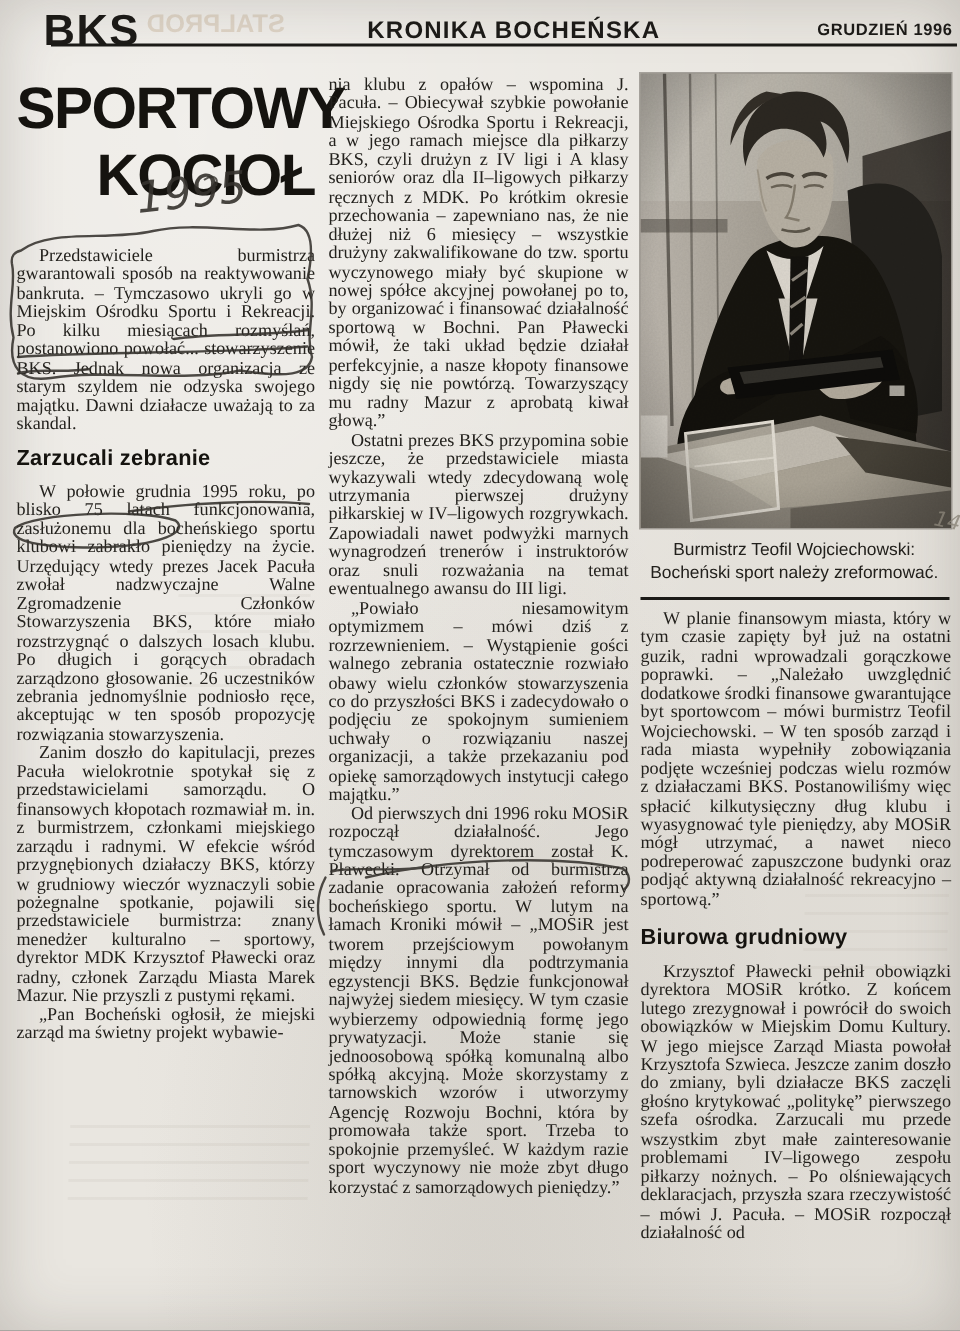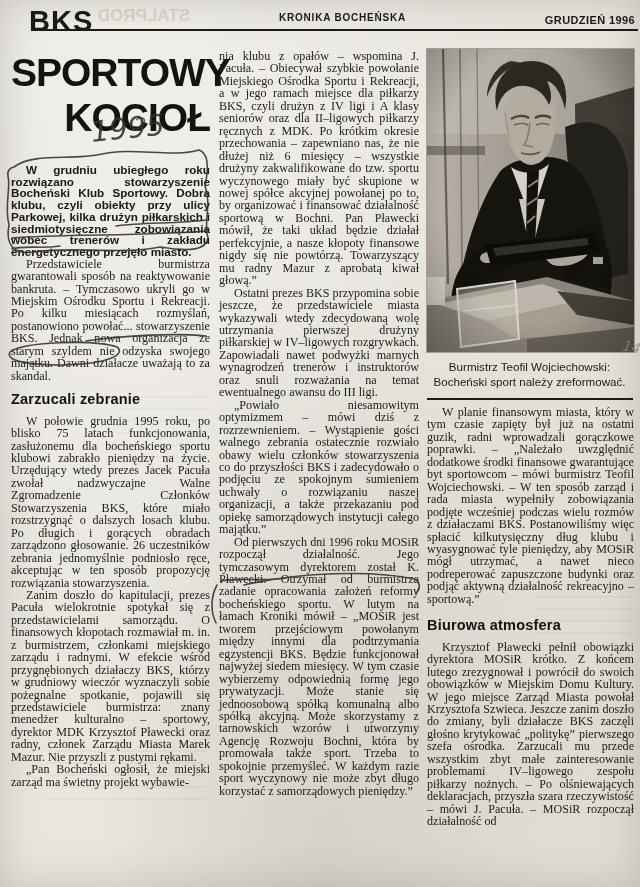--- a/index.html
+++ b/index.html
@@ -10,21 +10,21 @@
       radial-gradient(ellipse at 20% 10%, rgba(255,255,255,.35), transparent 55%),
       radial-gradient(ellipse at 85% 80%, rgba(120,110,95,.10), transparent 60%),
       radial-gradient(ellipse at 50% 105%, rgba(100,95,85,.12), transparent 50%),
       #e9e6e0;
     font-family:"Liberation Serif", serif;
     color:#23211d;
     box-shadow: inset 0 0 40px rgba(90,85,75,.25);
   }
   
   .masthead-left{position:absolute; left:29px; top:5px; font-family:"Liberation Sans",sans-serif; font-weight:bold; font-size:29px; letter-spacing:1px; color:#1c1a17;}
-  .masthead-center{position:absolute; left:0; right:0; top:12px; text-align:center; font-family:"Liberation Sans",sans-serif; font-weight:bold; font-size:10px; letter-spacing:.8px; color:#1c1a17;padding-left:45px;}
+  .masthead-center{position:absolute; left:0; right:0; top:12px; text-align:center; font-family:"Liberation Sans",sans-serif; font-weight:bold; font-size:16px; letter-spacing:.8px; color:#1c1a17;padding-left:45px;}
   .masthead-right{position:absolute; right:5px; top:14px; font-family:"Liberation Sans",sans-serif; font-weight:bold; font-size:11px; letter-spacing:.4px; color:#1c1a17;}
   .masthead-rule{position:absolute; left:34px; right:2px; top:29px; height:2px; background:#1b1a17;}
   .ghost-masthead{
     position:absolute; left:40px; top:6px; width:150px;
     font-family:"Liberation Sans",sans-serif; font-weight:bold; font-size:17px;
     color:rgba(150,110,60,.20); transform:scaleX(-1); filter:blur(.4px);
   }
   
   .col{position:absolute; text-align:justify; font-size:12.1px; line-height:12.45px;}
   .col p{margin:0; text-indent:15px;}
@@ -70,21 +70,20 @@
   <div class="masthead-left">BKS</div>
   <div class="masthead-center">KRONIKA BOCHEŃSKA</div>
   <div class="masthead-right">GRUDZIEŃ 1996</div>
   <div class="masthead-rule"></div>
 
   <div class="col col-left">
     <div class="headline">
       <span>SPORTOWY</span><br>
       <span>KOCIOŁ</span>
     </div>
-    <p class="lead">W grudniu ubiegłego roku rozwiązano stowarzyszenie Bocheński Klub Sportowy. Dobra klubu, czyli obiekty przy ulicy Parkowej, kilka drużyn piłkarskich i siedmiotysięczne zobowiązania wobec trenerów i zakładu energetycznego przejęło miasto.</p>
     <p>Przedstawiciele burmistrza gwarantowali sposób na reaktywowanie bankruta. – Tymczasowo ukryli go w Miejskim Ośrodku Sportu i Rekreacji. Po kilku miesiącach rozmyślań, postanowiono powołać... stowarzyszenie BKS. Jednak nowa organizacja ze starym szyldem nie odzyska swojego majątku. Dawni działacze uważają to za skandal.</p>
     <div class="sec-head">Zarzucali zebranie</div>
     <p>W połowie grudnia 1995 roku, po blisko 75 latach funkcjonowania, zasłużonemu dla bocheńskiego sportu klubowi zabrakło pieniędzy na życie. Urzędujący wtedy prezes Jacek Pacuła zwołał nadzwyczajne Walne Zgromadzenie Członków Stowarzyszenia BKS, które miało rozstrzygnąć o dalszych losach klubu. Po długich i gorących obradach zarządzono głosowanie. 26 uczestników zebrania jednomyślnie podniosło ręce, akceptując w ten sposób propozycję rozwiązania stowarzyszenia.</p>
     <p>Zanim doszło do kapitulacji, prezes Pacuła wielokrotnie spotykał się z przedstawicielami samorządu. O finansowych kłopotach rozmawiał m. in. z burmistrzem, członkami miejskiego zarządu i radnymi. W efekcie wśród przygnębionych działaczy BKS, którzy w grudniowy wieczór wyznaczyli sobie pożegnalne spotkanie, pojawili się przedstawiciele burmistrza: znany menedżer kulturalno – sportowy, dyrektor MDK Krzysztof Pławecki oraz radny, członek Zarządu Miasta Marek Mazur. Nie przyszli z pustymi rękami.</p>
     <p>„Pan Bocheński ogłosił, że miejski zarząd ma świetny projekt wybawie-</p>
   </div>
 
   <div class="col col-mid">
     <p class="noindent">nia klubu z opałów – wspomina J. Pacuła. – Obiecywał szybkie powołanie Miejskiego Ośrodka Sportu i Rekreacji, a w jego ramach miejsce dla piłkarzy BKS, czyli drużyn z IV ligi i A klasy seniorów oraz dla II–ligowych piłkarzy ręcznych z MDK. Po krótkim okresie przechowania – zapewniano nas, że nie dłużej niż 6 miesięcy – wszystkie drużyny zakwalifikowane do tzw. sportu wyczynowego miały być skupione w nowej spółce akcyjnej powołanej po to, by organizować i finansować działalność sportową w Bochni. Pan Pławecki mówił, że taki układ będzie działał perfekcyjnie, a nasze kłopoty finansowe nigdy się nie powtórzą. Towarzyszący mu radny Mazur z aprobatą kiwał głową.”</p>
     <p>Ostatni prezes BKS przypomina sobie jeszcze, że przedstawiciele miasta wykazywali wtedy zdecydowaną wolę utrzymania pierwszej drużyny piłkarskiej w IV–ligowych rozgrywkach. Zapowiadali nawet podwyżki marnych wynagrodzeń trenerów i instruktorów oraz snuli rozważania na temat ewentualnego awansu do III ligi.</p>
@@ -168,21 +167,21 @@
     </svg>
   </div>
   <div class="photo-caption">
     <span>Burmistrz Teofil Wojciechowski:</span><br>
     <span>Bocheński sport należy zreformować.</span>
   </div>
   <div class="caption-rule"></div>
 
   <div class="col col-right-text">
     <p>W planie finansowym miasta, który w tym czasie zapięty był już na ostatni guzik, radni wprowadzali gorączkowe poprawki. – „Należało uwzględnić dodatkowe środki finansowe gwarantujące byt sportowcom – mówi burmistrz Teofil Wojciechowski. – W ten sposób zarząd i rada miasta wypełniły zobowiązania podjęte wcześniej podczas wielu rozmów z działaczami BKS. Postanowiliśmy więc spłacić kilkutysięczny dług klubu i wyasygnować tyle pieniędzy, aby MOSiR mógł utrzymać, a nawet nieco podreperować zapuszczone budynki oraz podjąć aktywną działalność rekreacyjno – sportową.”</p>
-    <div class="sec-head" style="margin-top:14px;">Biurowa atmosfera</div>
+    <div class="sec-head" style="margin-top:14px;">Biurowa grudniowy</div>
     <p>Krzysztof Pławecki pełnił obowiązki dyrektora MOSiR krótko. Z końcem lutego zrezygnował i powrócił do swoich obowiązków w Miejskim Domu Kultury. W jego miejsce Zarząd Miasta powołał Krzysztofa Szwieca. Jeszcze zanim doszło do zmiany, byli działacze BKS zaczęli głośno krytykować „politykę” pierwszego szefa ośrodka. Zarzucali mu przede wszystkim zbyt małe zainteresowanie problemami IV–ligowego zespołu piłkarzy nożnych. – Po olśniewających deklaracjach, przyszła szara rzeczywistość – mówi J. Pacuła. – MOSiR rozpoczął działalność od</p>
   </div>
 
   <div class="ghost-block" style="left:118px; top:392px; width:88px; height:66px; opacity:.5;"></div>
   <div class="ghost-block" style="left:46px; top:748px; width:160px; height:52px; opacity:.55;"></div>
   <div class="ghost-block" style="left:536px; top:590px; width:96px; height:56px; opacity:.45;"></div>
 
   <svg class="pen-overlay" viewBox="0 0 640 887">
     <g fill="none" stroke="#35322d" stroke-width="1.6" stroke-linecap="round" opacity=".88">
 

